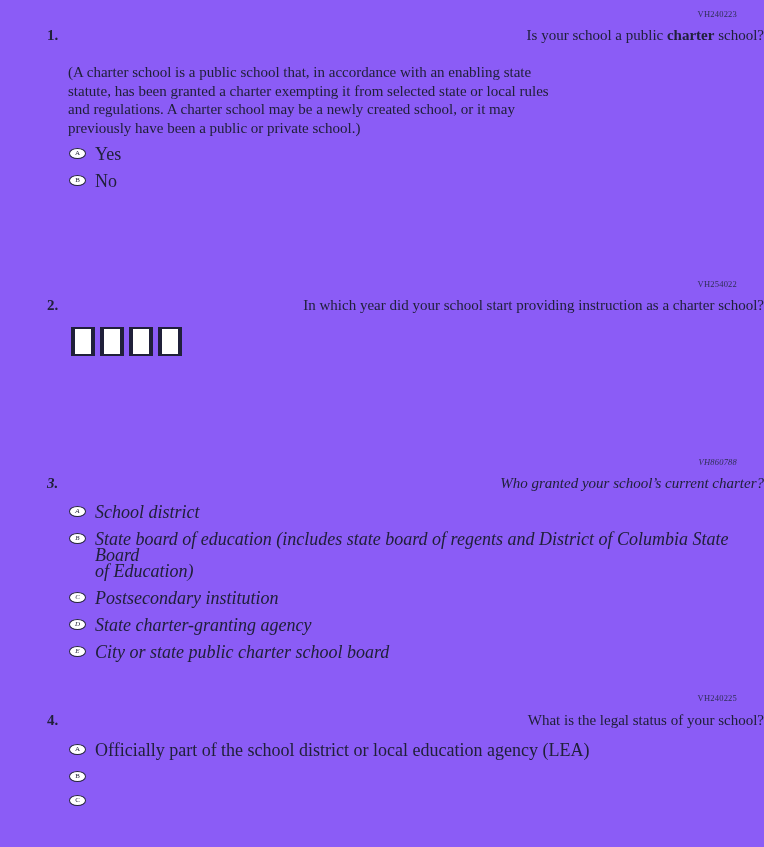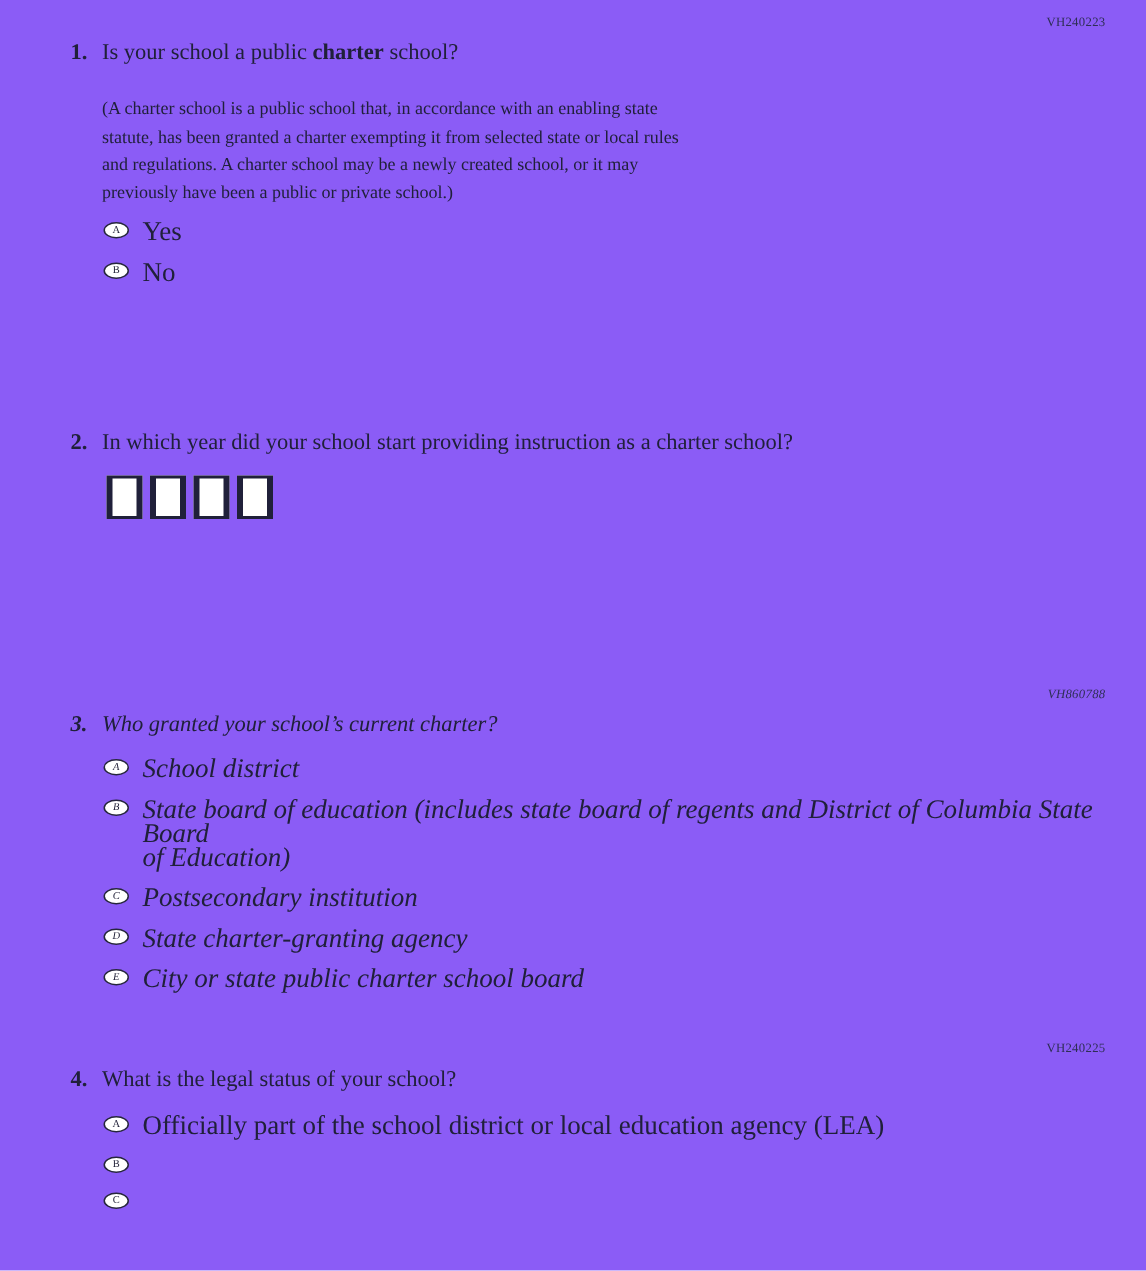--- a/index.html
+++ b/index.html
@@ -26,26 +26,26 @@
     line-height: 10px;
     color: #2e2e55;
     letter-spacing: 0.2px;
   }
   .q-prompt {
     display: flex;
     font-size: 15px;
     line-height: 19px;
   }
   .q-num { font-weight: bold; width: 21px; flex: none; }
-  .q-text { flex: 1; }
+  .q-text { flex: 1; text-align: right; }
   .bold { font-weight: bold; }
   .note {
     margin-left: 21px;
     margin-top: 18px;
-    font-size: 12px;
+    font-size: 15px;
     line-height: 18.5px;
     white-space: pre-line;
   }
   .options { margin-left: 22px; }
   .option-row {
     display: flex;
     align-items: flex-start;
     margin-bottom: 11px;
   }
   .bubble {
@@ -107,20 +107,21 @@
         <span class="option-label">Yes</span>
       </div>
       <div class="option-row">
         <span class="bubble">B</span>
         <span class="option-label">No</span>
       </div>
     </div>
   </div>
 
   <div class="q-block" style="top: 279px;">
+    <div class="q-code">VH254022</div>
     <div class="q-prompt" style="margin-top: 7px;">
       <span class="q-num">2.</span>
       <span class="q-text">In which year did your school start providing instruction as a charter school?</span>
     </div>
     <div class="digit-boxes">
       <div class="digit-box"></div>
       <div class="digit-box"></div>
       <div class="digit-box"></div>
       <div class="digit-box"></div>
     </div>

